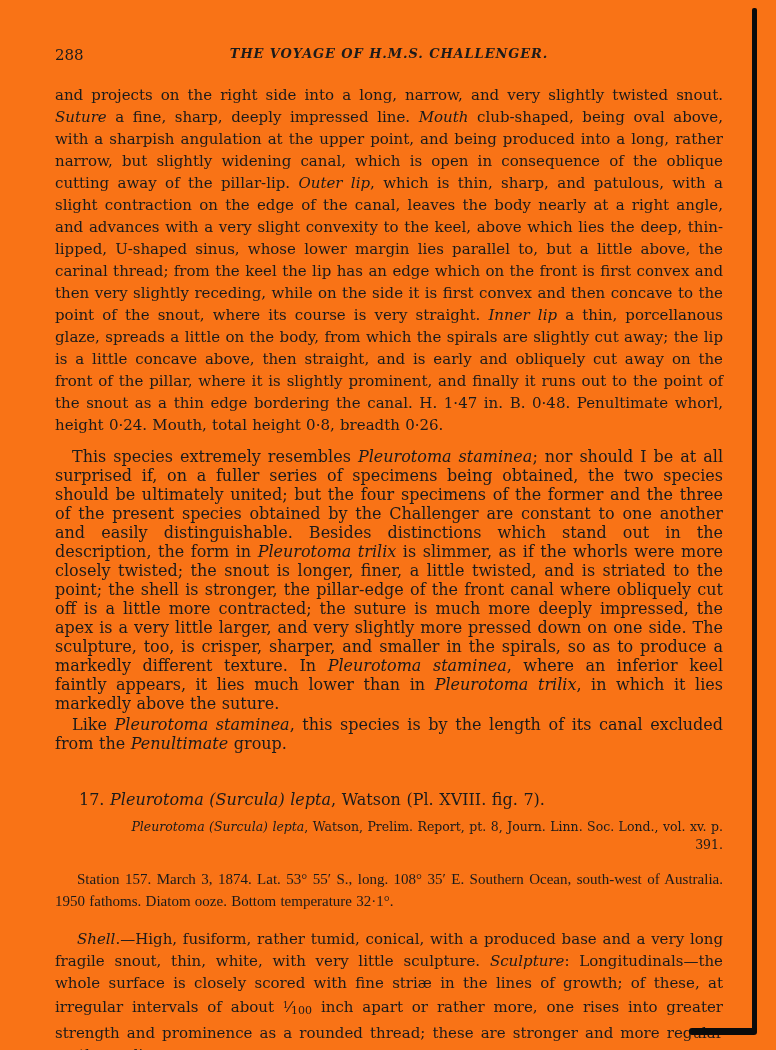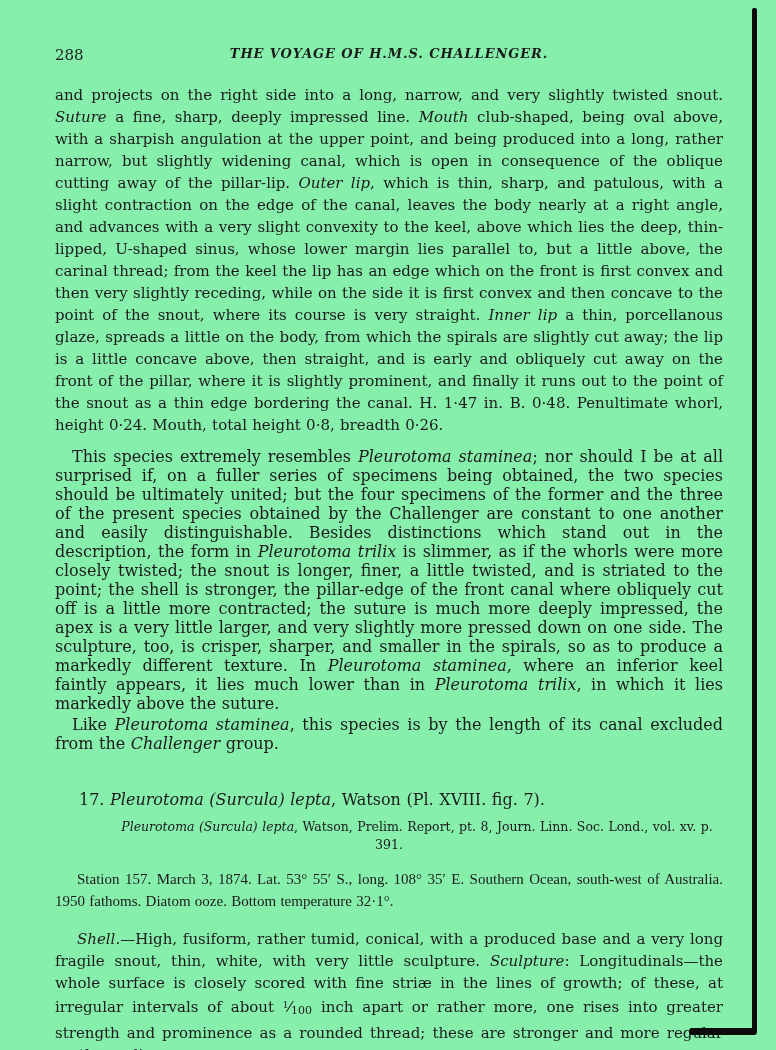--- a/index.html
+++ b/index.html
@@ -16,50 +16,50 @@
   .header { position:absolute; top:46px; left:55px; width:668px; }
   .pagenum { position:absolute; left:0; top:0; font-size:15px; }
   .runtitle { text-align:center; font-size:13px; font-weight:700; letter-spacing:0.9px;font-style:italic; }
 
   .text-block { position:absolute; top:84px; left:55px; width:668px; }
   .blk { text-align:justify; word-spacing:0.5px; }
   .continuation { font-size:15px; line-height:22px; text-indent:0; }
   .remark { font-size:16px; line-height:19px; text-indent:17px; margin-top:11px; }
   .remark + .remark { margin-top:2px; }
   .species-heading { font-size:16px; line-height:22px; margin-top:36px; text-indent:24px; text-align:left; }
-  .synonymy { font-size:12.5px; line-height:18px; margin-top:7px; text-indent:56px; text-align:center; }
+  .synonymy { font-size:12.5px; line-height:18px; margin-top:7px; text-indent:56px; text-align:right; }
   .station-record { font-size:15px; line-height:22px; margin-top:14px; text-indent:22px;font-family:Liberation Serif, serif; }
   .description { font-size:15px; line-height:22px; margin-top:16px; text-indent:22px; }
   .it { font-style:italic;margin-top:40px; }
   .frac { white-space:nowrap; }
   .frac sup { font-size:9px; vertical-align:4px; }
   .frac sub { font-size:11px; vertical-align:-2px; }
 
   .scan-bar {
     position:absolute; left:752px; top:8px; width:5px; height:1024px;
     background:#0b0b0b; border-radius:2px;
   }
   .scan-hook {
     position:absolute; left:689px; top:1028px; width:68px; height:7px;
     background:#0b0b0b; border-radius:3px;
   }
 </style>
 </head>
 <body>
 
-<div class="page" style="background: #86efac; color: rgb(27, 27, 27);">
+<div class="page" style="background: #f97316; color: rgb(27, 27, 27);">
   <div class="header">
     <span class="pagenum">288</span>
     <div class="runtitle">THE VOYAGE OF H.M.S. CHALLENGER.</div>
   </div>
 
   <div class="text-block">
       <p class="blk continuation"><span>and projects on the right side into a long, narrow, and very slightly twisted snout. </span><span class="it">Suture</span><span> a fine, sharp, deeply impressed line. </span><span class="it">Mouth</span><span> club-shaped, being oval above, with a sharpish angulation at the upper point, and being produced into a long, rather narrow, but slightly widening canal, which is open in consequence of the oblique cutting away of the pillar-lip. </span><span class="it">Outer lip</span><span>, which is thin, sharp, and patulous, with a slight contraction on the edge of the canal, leaves the body nearly at a right angle, and advances with a very slight convexity to the keel, above which lies the deep, thin-lipped, U-shaped sinus, whose lower margin lies parallel to, but a little above, the carinal thread; from the keel the lip has an edge which on the front is first convex and then very slightly receding, while on the side it is first convex and then concave to the point of the snout, where its course is very straight. </span><span class="it">Inner lip</span><span> a thin, porcellanous glaze, spreads a little on the body, from which the spirals are slightly cut away; the lip is a little concave above, then straight, and is early and obliquely cut away on the front of the pillar, where it is slightly prominent, and finally it runs out to the point of the snout as a thin edge bordering the canal. H. 1·47 in. B. 0·48. Penultimate whorl, height 0·24. Mouth, total height 0·8, breadth 0·26.</span></p>
       <p class="blk remark"><span>This species extremely resembles </span><span class="it">Pleurotoma staminea</span><span>; nor should I be at all surprised if, on a fuller series of specimens being obtained, the two species should be ultimately united; but the four specimens of the former and the three of the present species obtained by the Challenger are constant to one another and easily distinguishable. Besides distinctions which stand out in the description, the form in </span><span class="it">Pleurotoma trilix</span><span> is slimmer, as if the whorls were more closely twisted; the snout is longer, finer, a little twisted, and is striated to the point; the shell is stronger, the pillar-edge of the front canal where obliquely cut off is a little more contracted; the suture is much more deeply impressed, the apex is a very little larger, and very slightly more pressed down on one side. The sculpture, too, is crisper, sharper, and smaller in the spirals, so as to produce a markedly different texture. In </span><span class="it">Pleurotoma staminea</span><span>, where an inferior keel faintly appears, it lies much lower than in </span><span class="it">Pleurotoma trilix</span><span>, in which it lies markedly above the suture.</span></p>
-      <p class="blk remark"><span>Like </span><span class="it">Pleurotoma staminea</span><span>, this species is by the length of its canal excluded from the </span><span class="it">Challenger</span><span> group.</span></p>
+      <p class="blk remark"><span>Like </span><span class="it">Pleurotoma staminea</span><span>, this species is by the length of its canal excluded from the </span><span class="it">Penultimate</span><span> group.</span></p>
       <p class="blk species-heading"><span>17. </span><span class="it">Pleurotoma (Surcula) lepta</span><span>, Watson (Pl. XVIII. fig. 7).</span></p>
       <p class="blk synonymy"><span class="it">Pleurotoma (Surcula) lepta</span><span>, Watson, Prelim. Report, pt. 8, Journ. Linn. Soc. Lond., vol. xv. p. 391.</span></p>
       <p class="blk station-record"><span>Station 157. March 3, 1874. Lat. 53° 55′ S., long. 108° 35′ E. Southern Ocean, south-west of Australia. 1950 fathoms. Diatom ooze. Bottom temperature 32·1°.</span></p>
       <p class="blk description"><span class="it">Shell</span><span>.—High, fusiform, rather tumid, conical, with a produced base and a very long fragile snout, thin, white, with very little sculpture. </span><span class="it">Sculpture</span><span>: Longitudinals—the whole surface is closely scored with fine striæ in the lines of growth; of these, at irregular intervals of about </span><span class="frac"><sup>1</sup>⁄<sub>100</sub></span><span> inch apart or rather more, one rises into greater strength and prominence as a rounded thread; these are stronger and more regular on the earlier</span></p>
     </div>
 
   <div class="scan-bar"></div>
   <div class="scan-hook"></div>
 </div>
 

